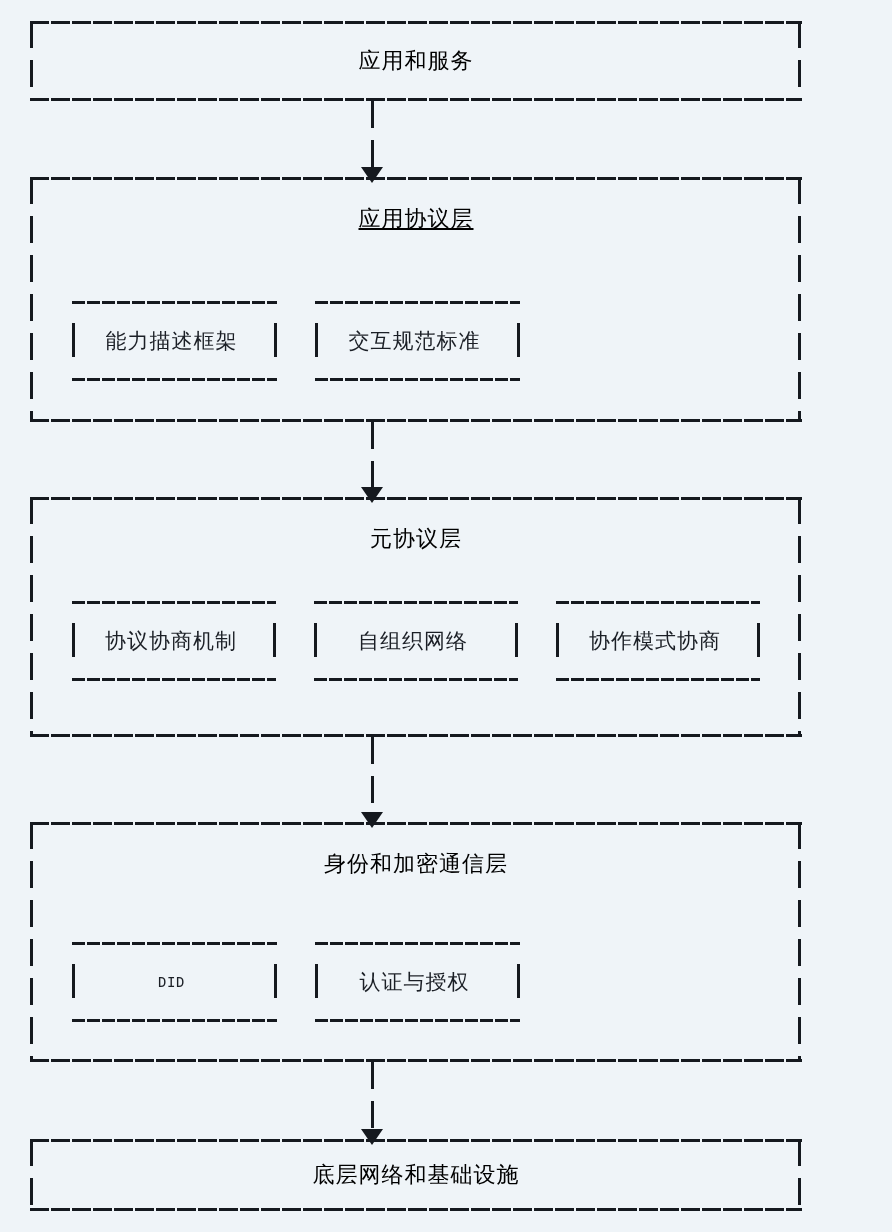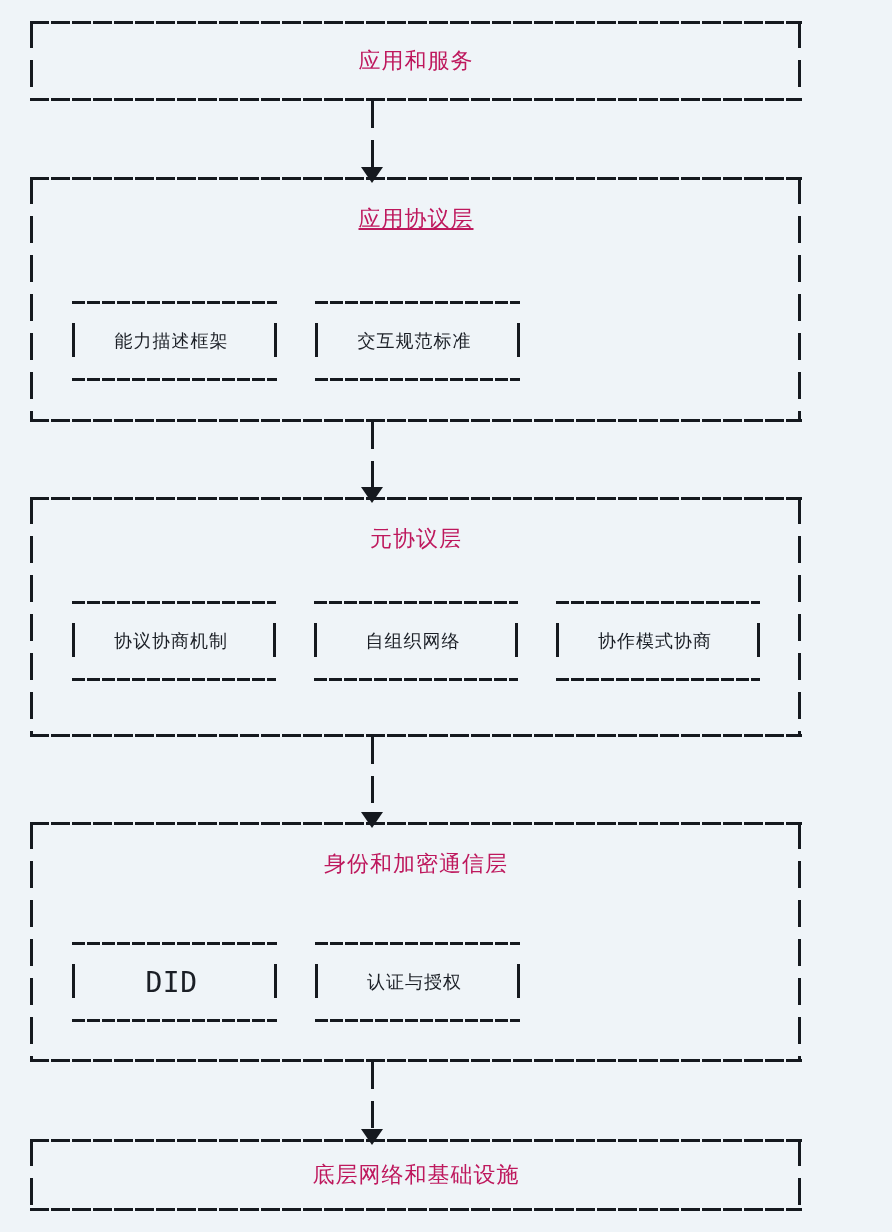--- a/index.html
+++ b/index.html
@@ -61,21 +61,21 @@
   .layer > .edge-right { right: 1px; }
 
   .layer-title {
     position: absolute;
     left: 0;
     width: 100%;
     text-align: center;
     font-family: "DejaVu Serif", serif;
     font-size: 22px;
     line-height: 28px;
-    color: #be185d;
+    color: #000000;
     letter-spacing: 1px;
     white-space: nowrap;
   }
 
   
   .sub-row {
     position: absolute;
     left: 42px;
     right: 42px;
     height: 80px;
@@ -104,30 +104,30 @@
         rgba(0,0,0,0) 56px, rgba(0,0,0,0) 80px);
   }
   .subbox-label {
     position: absolute;
     left: 0; right: 0;
     top: 0; bottom: 0;
     display: flex;
     align-items: center;
     justify-content: center;
     font-family: "DejaVu Serif", serif;
-    font-size: 18px;
+    font-size: 21px;
     color: #1b1f26;
     letter-spacing: 1px;
     white-space: nowrap;
     padding-right: 6px;
     box-sizing: border-box;
   }
   .subbox-label.mono {
     font-family: "DejaVu Sans Mono", monospace;
-    font-size: 28px;
+    font-size: 14px;
     letter-spacing: 0.5px;
   }
 
   
   .connector {
     position: absolute;
     left: 371px;
     width: 3px;
     background-image: repeating-linear-gradient(
         to bottom,

